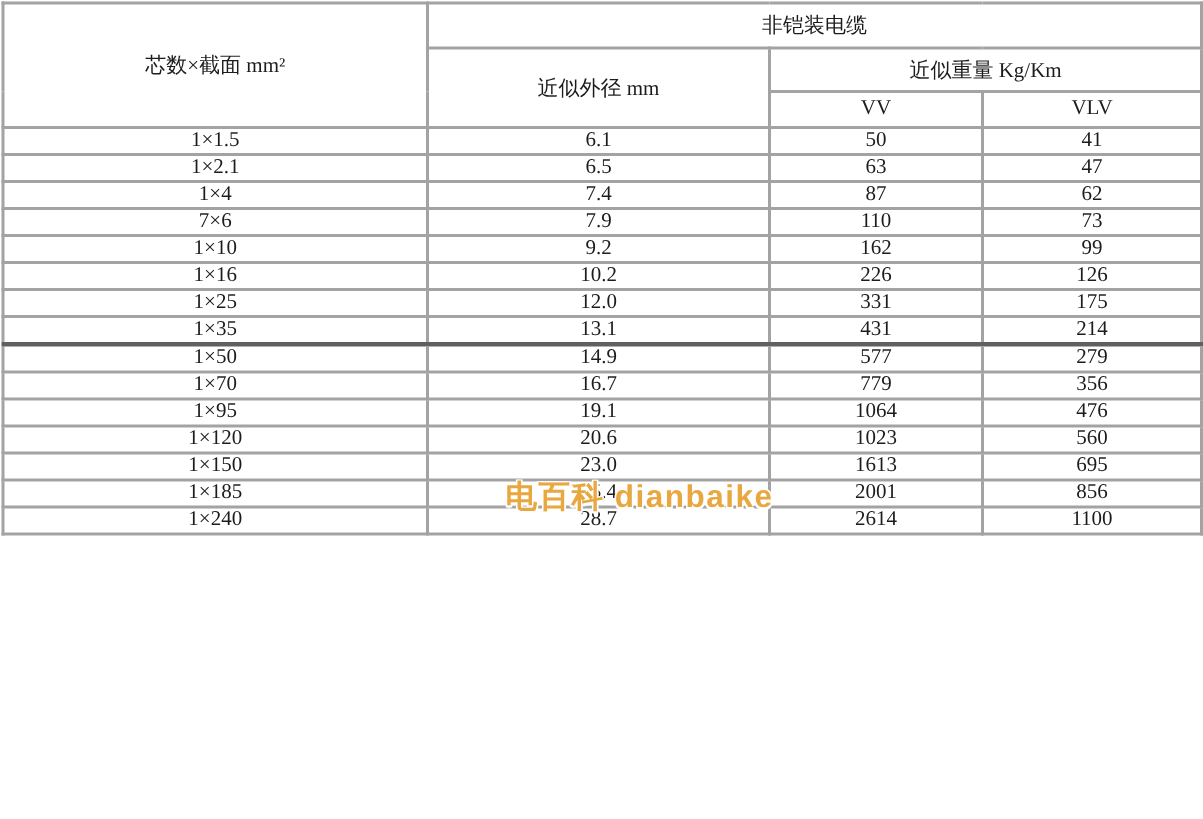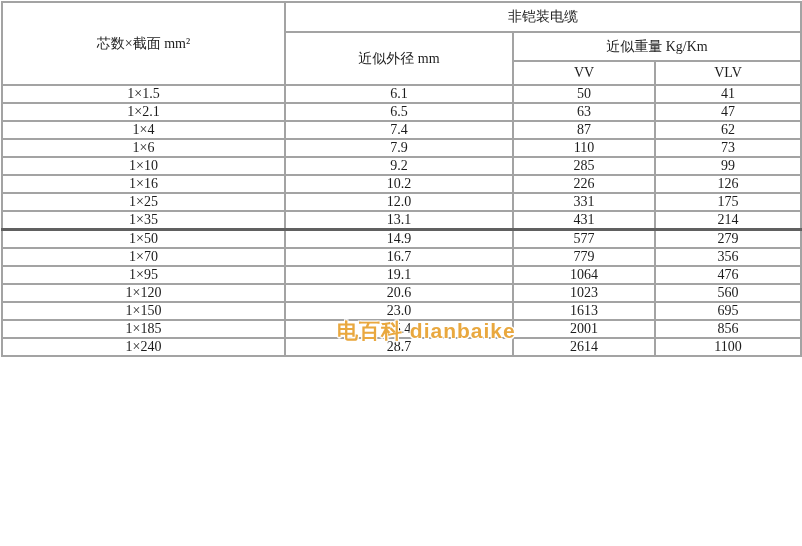--- a/index.html
+++ b/index.html
@@ -102,29 +102,29 @@
           <td data-name="vv-cell">63</td>
           <td data-name="vlv-cell">47</td>
         </tr>
         <tr data-name="table-row">
           <td data-name="spec-cell">1×4</td>
           <td data-name="od-cell">7.4</td>
           <td data-name="vv-cell">87</td>
           <td data-name="vlv-cell">62</td>
         </tr>
         <tr data-name="table-row">
-          <td data-name="spec-cell">1×6</td>
+          <td data-name="spec-cell">7×6</td>
           <td data-name="od-cell">7.9</td>
           <td data-name="vv-cell">110</td>
           <td data-name="vlv-cell">73</td>
         </tr>
         <tr data-name="table-row">
           <td data-name="spec-cell">1×10</td>
           <td data-name="od-cell">9.2</td>
-          <td data-name="vv-cell">285</td>
+          <td data-name="vv-cell">162</td>
           <td data-name="vlv-cell">99</td>
         </tr>
         <tr data-name="table-row">
           <td data-name="spec-cell">1×16</td>
           <td data-name="od-cell">10.2</td>
           <td data-name="vv-cell">226</td>
           <td data-name="vlv-cell">126</td>
         </tr>
         <tr data-name="table-row">
           <td data-name="spec-cell">1×25</td>

